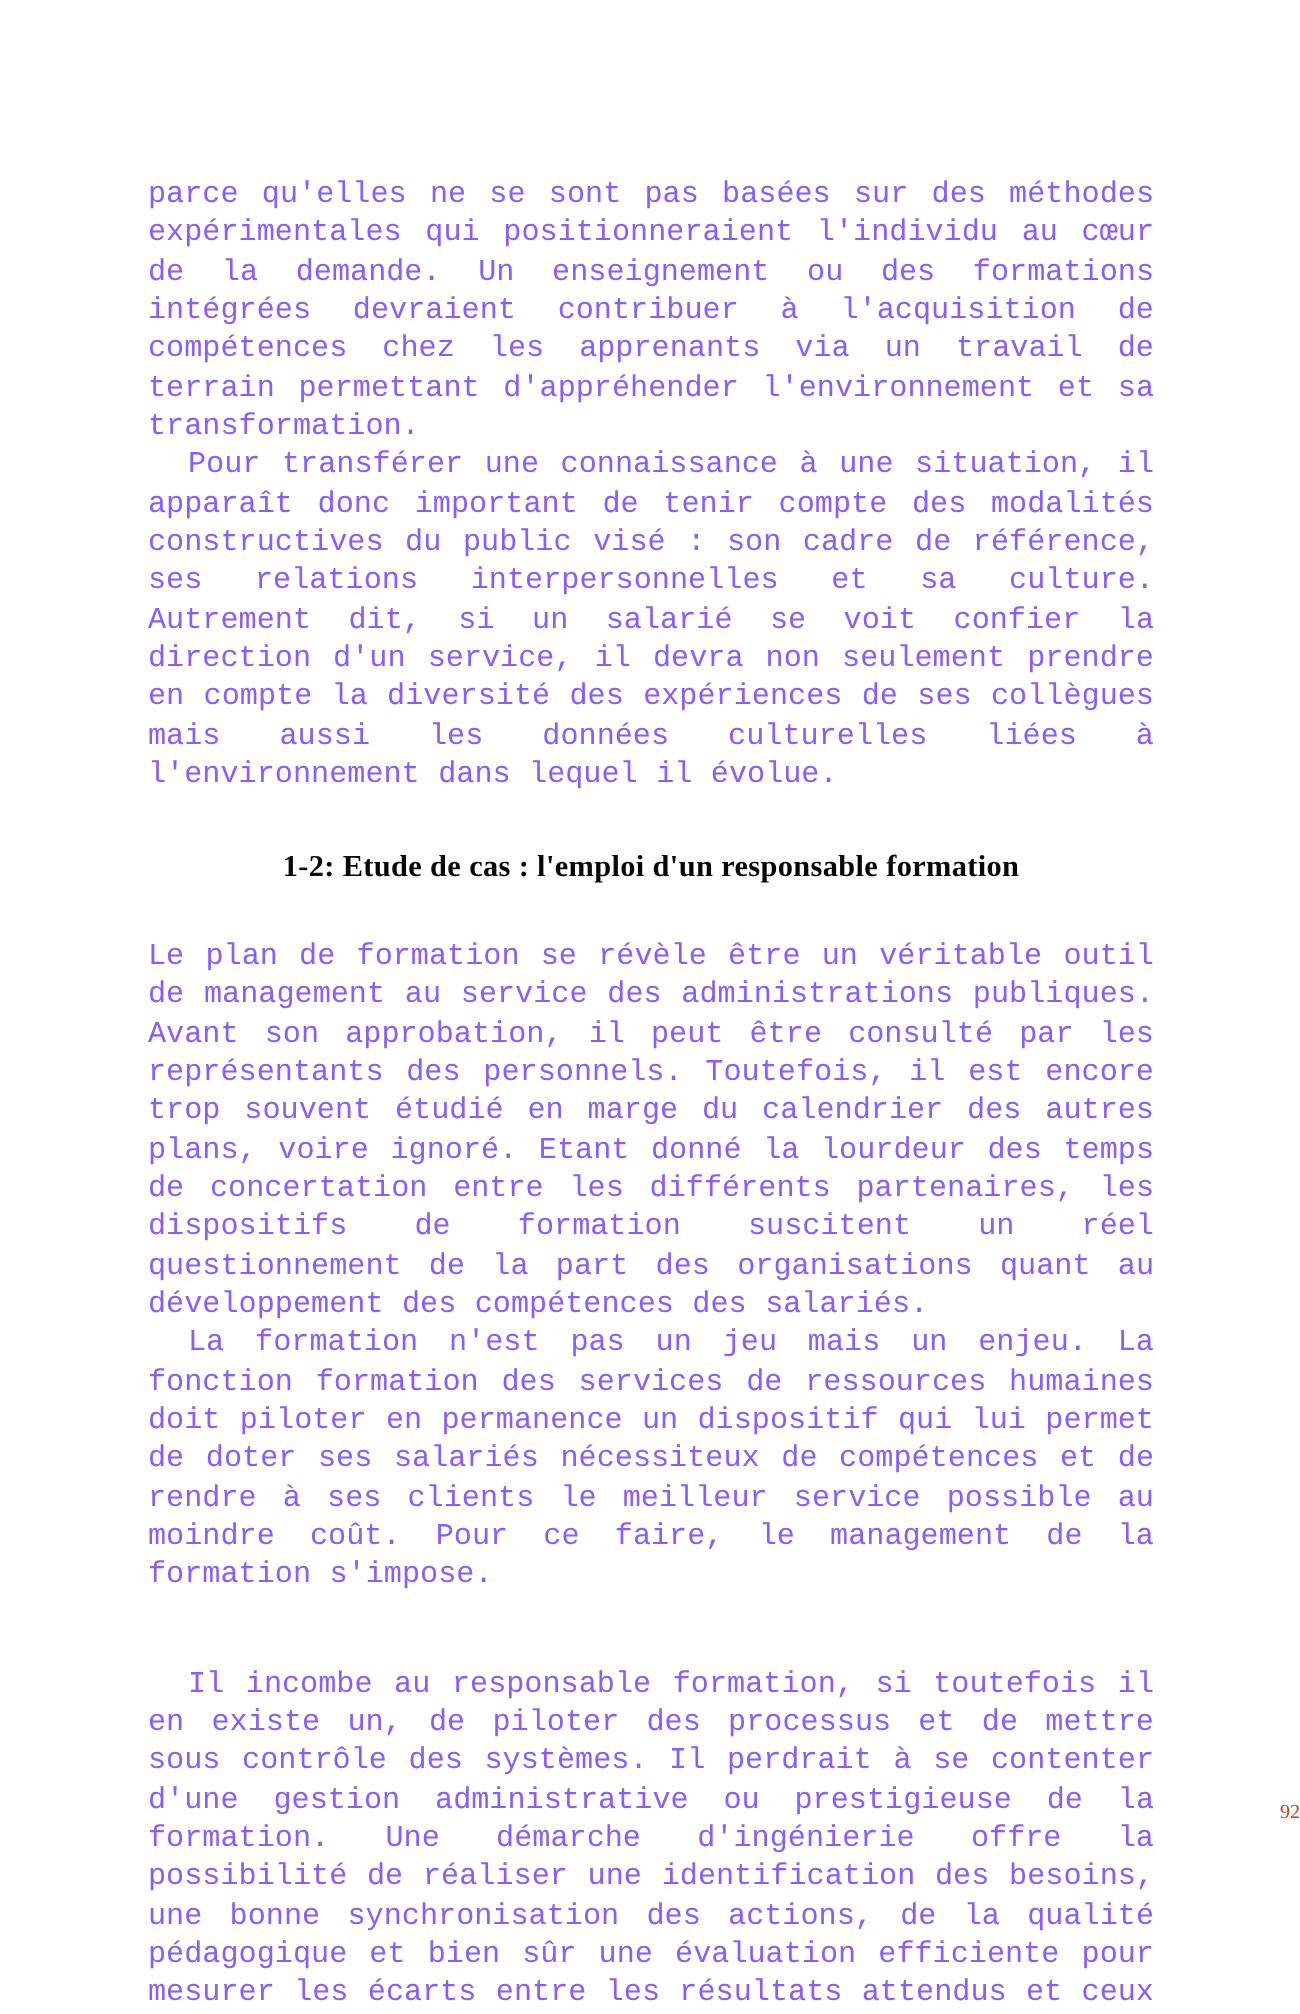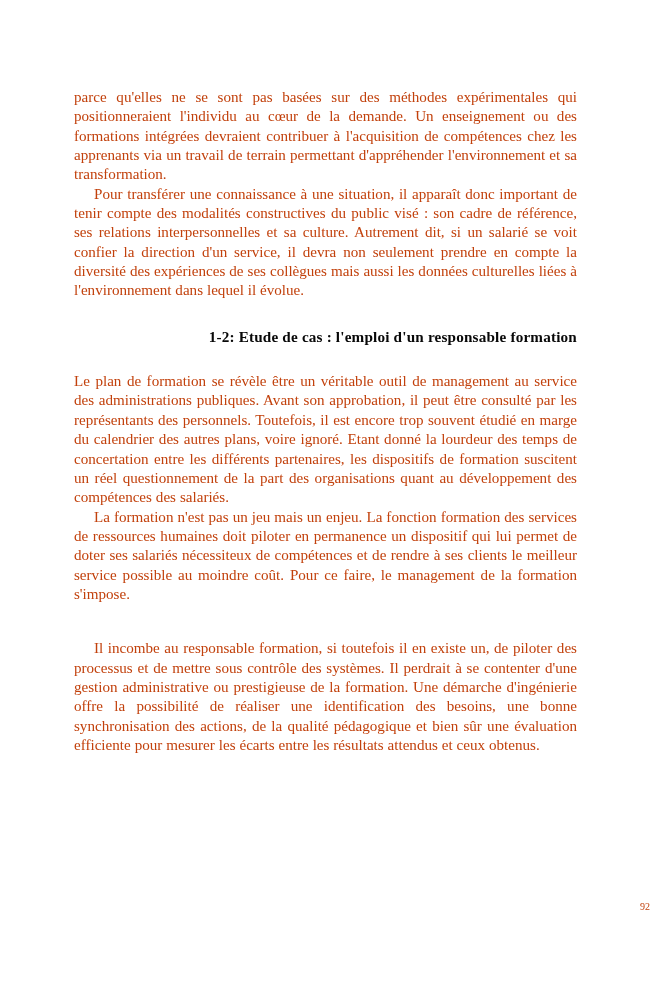--- a/index.html
+++ b/index.html
@@ -34,38 +34,39 @@
 
   p.body-par {
     margin: 0;
     font-size: 15.1px;
     line-height: 19.35px;
     text-align: justify;
     text-indent: 20px;
     -webkit-hyphens: none;
     hyphens: none;
     word-spacing: 0.01em;
-    color: #c2410c;
+    color: #8b5cf6;
+    font-family: Liberation Mono, monospace;
   }
 
   p.no-indent {
     text-indent: 0;
   }
 
   p.body-par:last-of-type {
     text-align: justify;
     margin-top: 35px;
   }
 
   h2.section-heading {
     margin: 0;
     font-size: 15.2px;
     line-height: 19.35px;
     font-weight: bold;
-    text-align: right;
+    text-align: center;
     letter-spacing: 0.012em;
     color: #080808;
   }
 
   .gap-before-heading { height: 26px; }
   .gap-after-heading  { height: 26px; }
 
   #page-number {
     position: absolute;
     left: 0;

